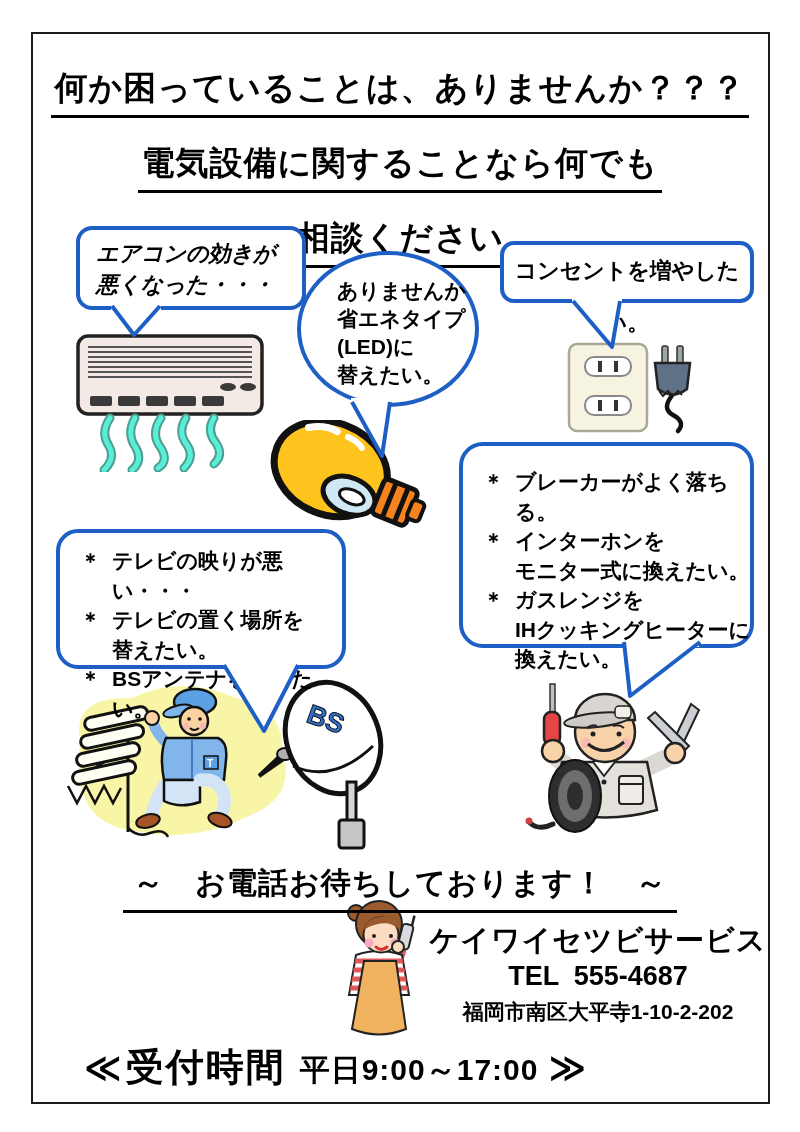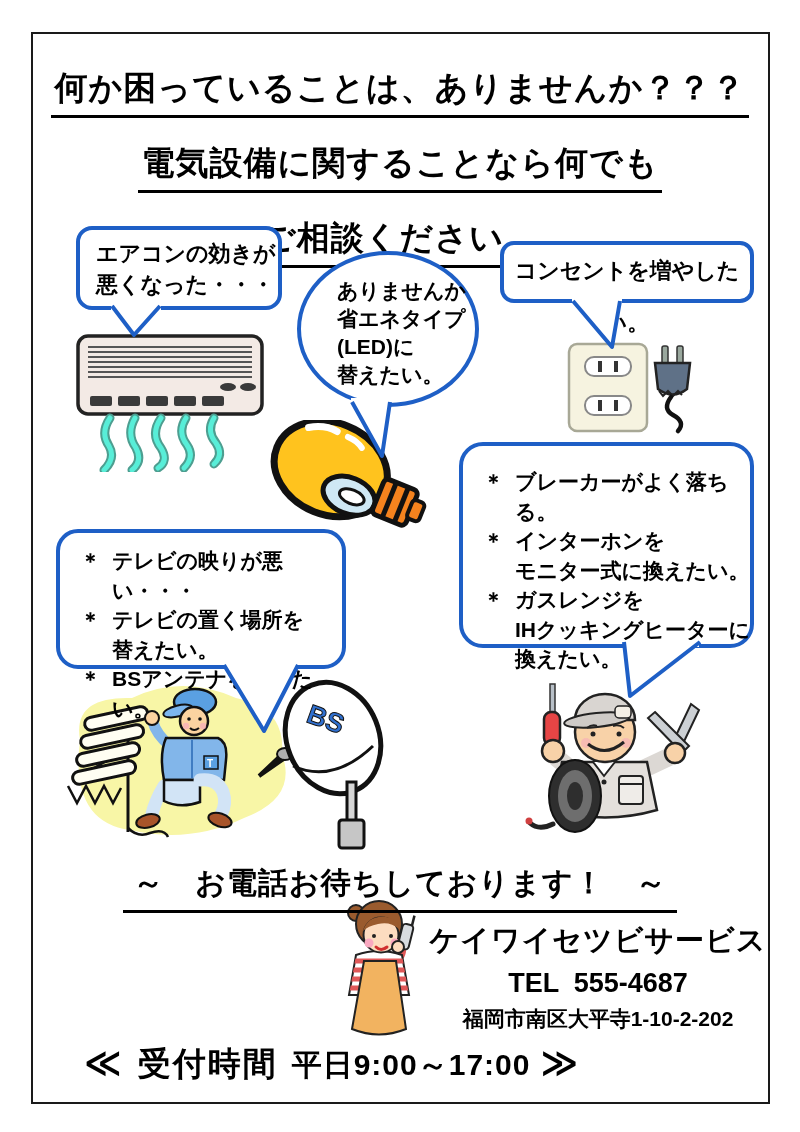--- a/index.html
+++ b/index.html
@@ -14,42 +14,42 @@
   .title .tline span{
     display:inline-block;font-size:33px;font-weight:bold;letter-spacing:1px;
     border-bottom:3px solid #000;padding:0 4px 4px 4px;margin-top:8px;
   }
   
   .bubble{
     position:absolute;background:#fff;border:4px solid #1e5fc6;box-sizing:border-box;z-index:2;
     font-weight:bold;
   }
   .tail{position:absolute;z-index:3;}
-  .b-aircon{left:76px;top:226px;width:206px;height:84px;border-radius:16px;padding:8px 0 0 16px;font-size:22px;line-height:31px;}
+  .b-aircon{left:76px;top:226px;width:230px;height:84px;border-radius:16px;padding:8px 0 0 16px;font-size:22px;line-height:31px;font-style:italic;}
   .b-led{left:297px;top:251px;width:182px;height:156px;border-radius:50%;}
   .b-led .inner{position:absolute;left:36px;top:22px;font-size:21px;line-height:28px;}
   .b-outlet{left:500px;top:241px;width:254px;height:62px;border-radius:14px;text-align:center;font-size:22px;line-height:52px;}
   .b-list{padding:0;font-size:21px;line-height:29.5px;}
   .b-electric{left:459px;top:442px;width:295px;height:206px;border-radius:24px;padding-top:21px;}
   .b-tv{left:56px;top:529px;width:290px;height:140px;border-radius:22px;padding-top:13px;}
   .li{display:flex;}
   .li .mark{width:32px;padding-left:20px;flex:none;text-align:left;}
   .li .txt{flex:1;}
   
   .illus{position:absolute;z-index:1;}
   
   .banner{position:absolute;top:851px;left:0;right:0;text-align:center;z-index:2;margin-top:12px;}
   .banner span{display:inline-block;font-size:30px;font-weight:bold;border-bottom:3px solid #000;padding:0 10px 6px 10px;letter-spacing:1px;}
   .contact{position:absolute;left:428px;top:921px;width:340px;text-align:center;z-index:2;}
-  .contact .cname{font-size:29px;font-weight:bold;letter-spacing:1px;margin-bottom:7px;}
+  .contact .cname{font-size:29px;font-weight:bold;letter-spacing:1px;}
   .contact .ctel{font-size:27px;font-weight:bold;white-space:pre;margin-bottom:6px;}
   .contact .caddr{font-size:21px;font-weight:bold;}
   .hours{position:absolute;left:84px;top:1042px;z-index:2;display:flex;align-items:baseline;font-weight:bold;}
   .hours .h-open,.hours .h-close{font-size:36px;}
-  .hours .h-label{font-size:33px;margin:0 14px 0 16px;letter-spacing:2px;text-align:right;}
+  .hours .h-label{font-size:38px;margin:0 14px 0 4px;letter-spacing:2px;text-align:right;}
   .hours .h-value{font-size:30px;letter-spacing:1px;margin-right:10px;}
 </style>
 </head>
 <body>
 
 <div class="page">
   <div class="frame"></div>
 
   <div class="title">
     <span class="tline"><span>何か困っていることは、ありませんか？？？</span></span>

